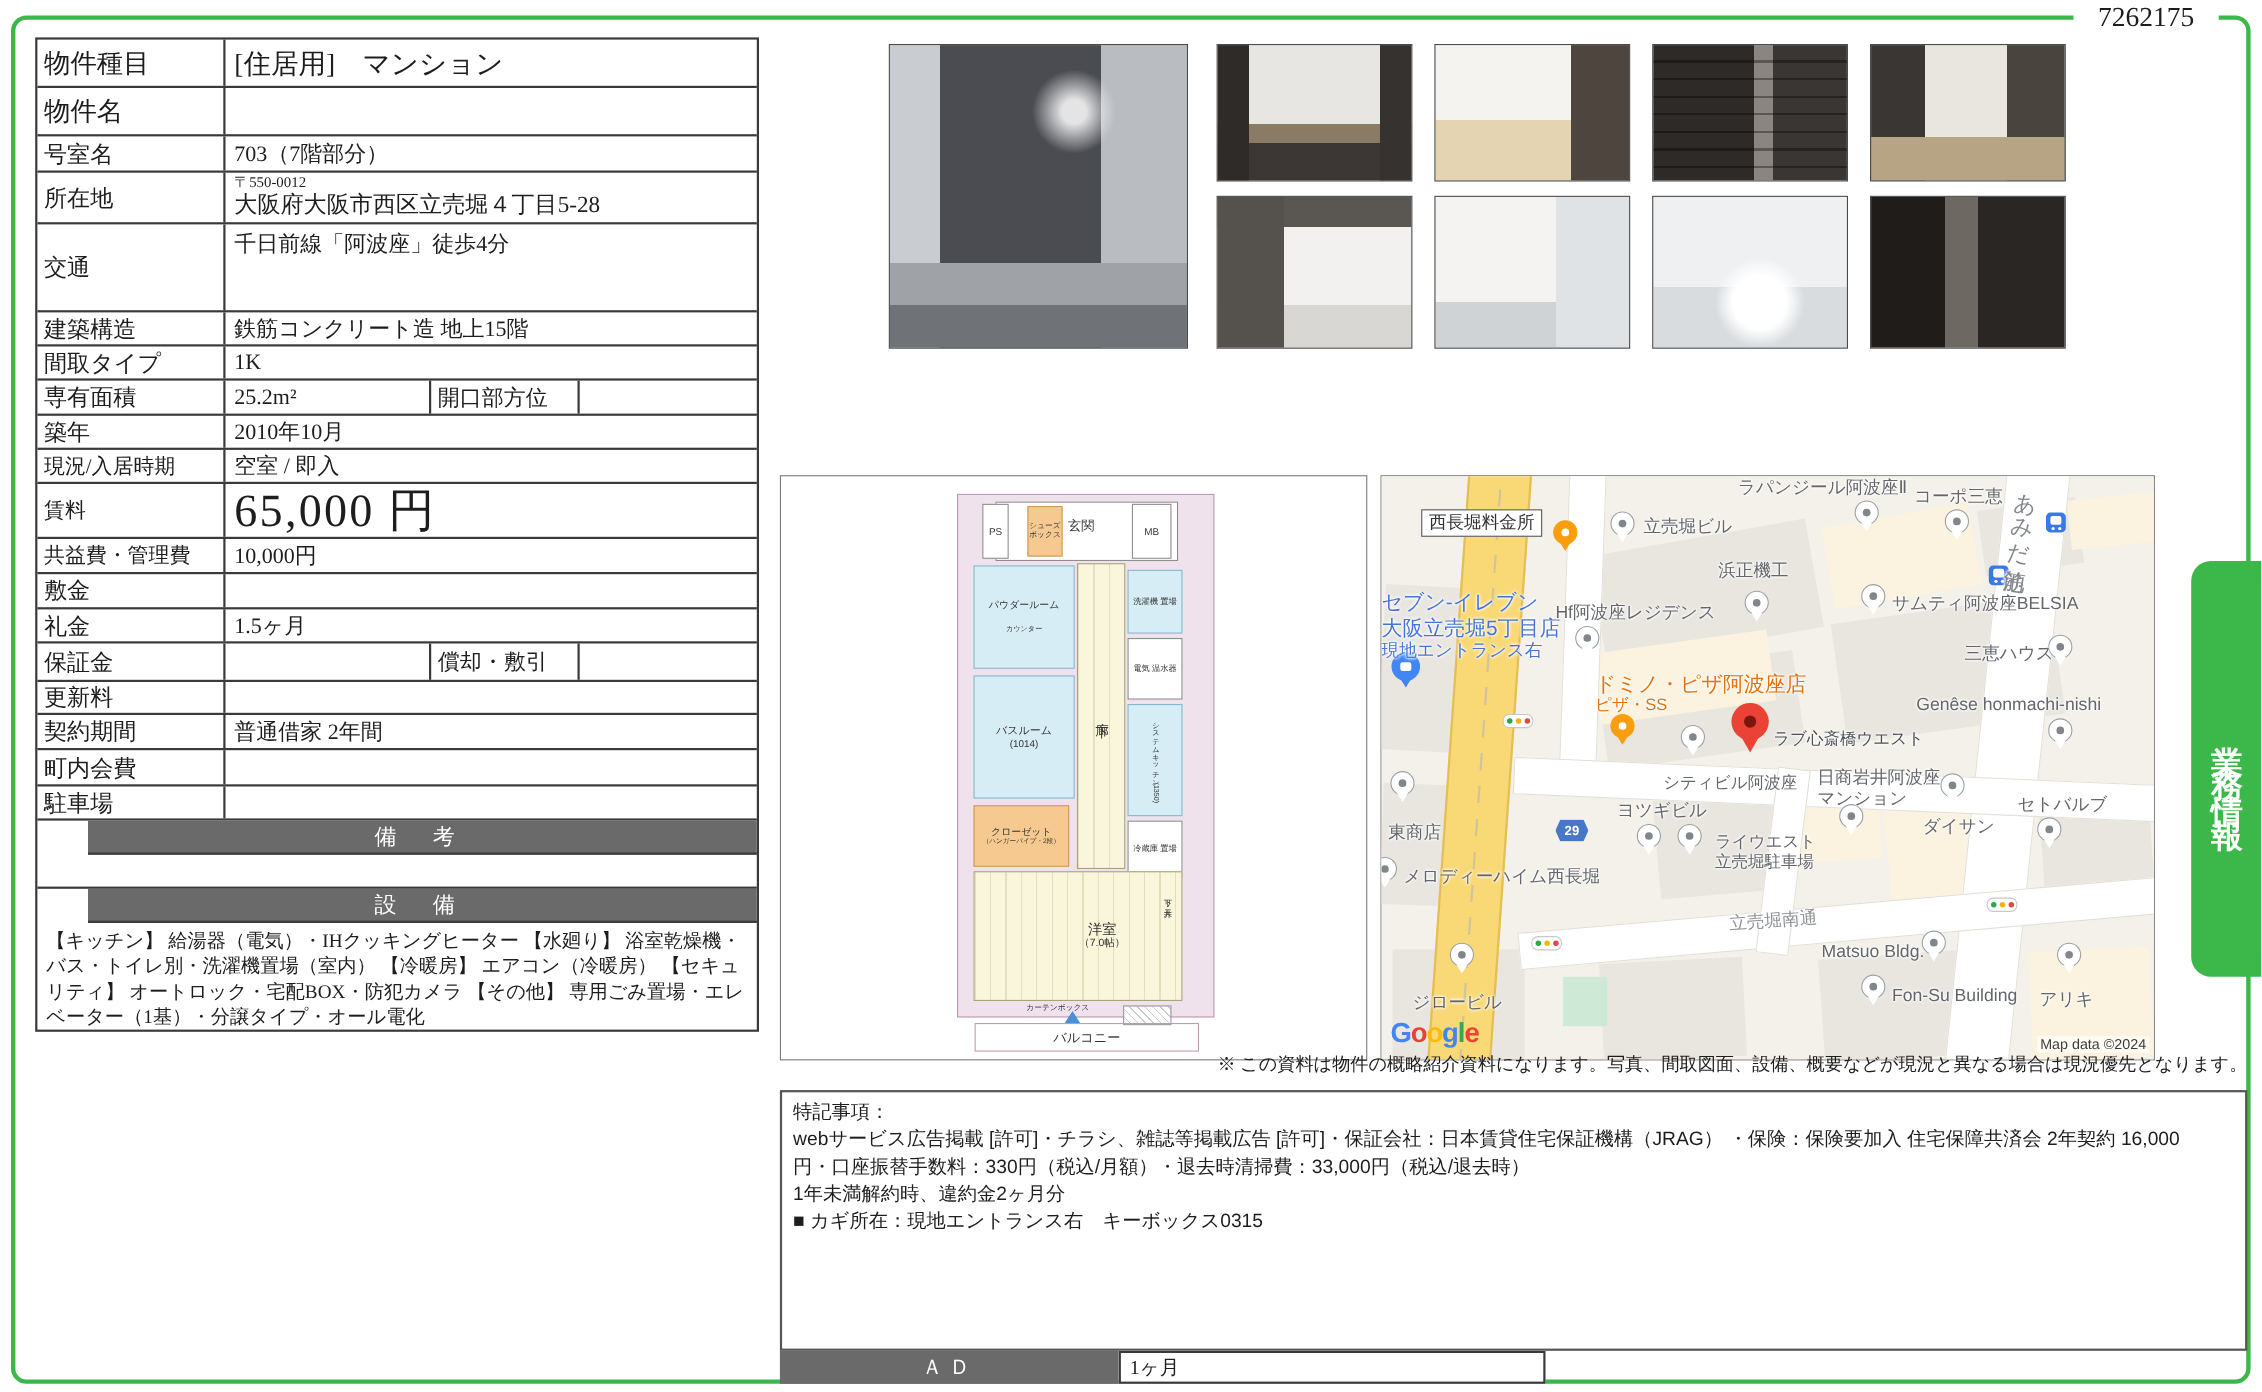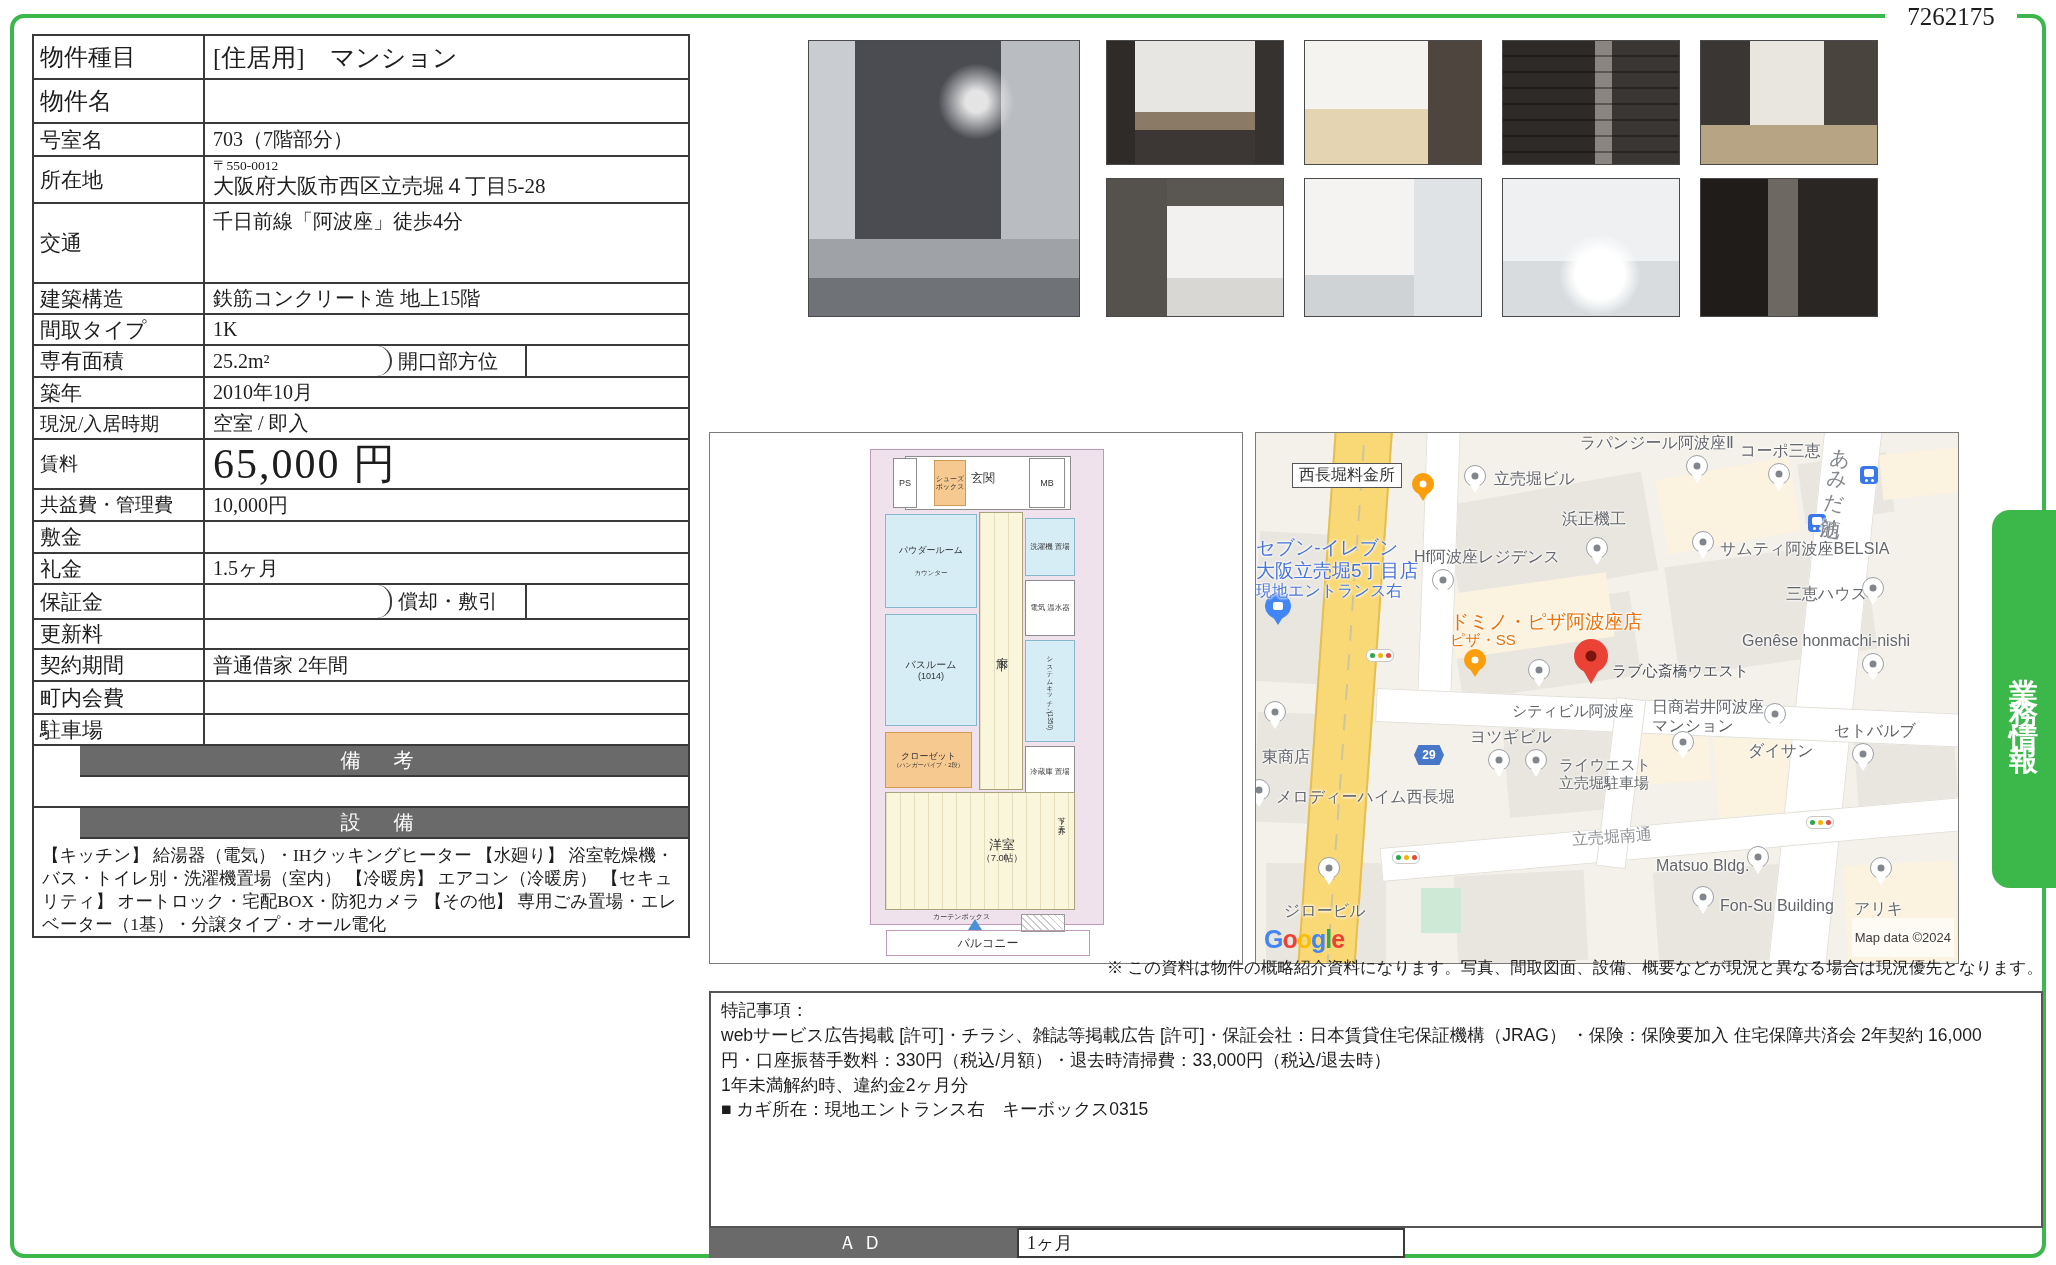--- a/index.html
+++ b/index.html
@@ -10,21 +10,21 @@
          border:4px solid #3cb84a;border-radius:14px;z-index:1;}
   .docnum{position:absolute;left:1885px;top:0px;width:132px;height:36px;background:#fff;z-index:5;
           font-size:25px;text-align:center;line-height:34px;}
   
   .ptable{position:absolute;left:32px;top:34px;width:658px;box-sizing:border-box;
           border:2px solid #3a3a3a;background:#fff;z-index:2;}
   .tr{display:flex;border-bottom:2px solid #3a3a3a;box-sizing:border-box;align-items:stretch;}
   .tr:last-child{border-bottom:none;}
   .tl{width:171px;flex:none;border-right:2px solid #3a3a3a;box-sizing:border-box;
       padding:1px 6px;display:flex;align-items:center;font-size:21px;}
-  .tv{flex:1;padding:1px 8px;display:flex;align-items:center;font-size:20px;min-width:0;border-radius:15px;}
+  .tv{flex:1;padding:1px 8px;display:flex;align-items:center;font-size:20px;min-width:0;}
   .tvmid{flex:none;width:187px;border-right:2px solid #3a3a3a;box-sizing:border-box;}
   .tl2{flex:none;width:135px;border-right:2px solid #3a3a3a;box-sizing:border-box;
        padding:1px 6px;display:flex;align-items:center;font-size:20px;}
   .thead{height:29px;background:#6a6a6a;color:#fff;display:flex;align-items:center;justify-content:center;
          font-size:20px;letter-spacing:14px;border-bottom:2px solid #3a3a3a;margin-left:46px;}
   .rent{font-size:42px;letter-spacing:2px;}
   .equip{display:block;padding:5px 8px;font-size:17.5px;line-height:1.32;}
   
   .photo{position:absolute;box-sizing:border-box;border:1px solid #4a4a4a;z-index:2;}
   
@@ -72,21 +72,21 @@
   .transit::before{content:"";position:absolute;left:4px;top:3px;width:10px;height:8px;background:#fff;border-radius:2px;}
   .transit::after{content:"";position:absolute;left:5px;top:13px;width:3px;height:3px;border-radius:50%;background:#fff;box-shadow:6px 0 #fff;}
   .tlight{position:absolute;width:26px;height:11px;background:#fff;border:1px solid #c8c8c8;border-radius:6px;z-index:3;}
   .tlight::before{content:"";position:absolute;left:3px;top:2.5px;width:5px;height:5px;border-radius:50%;
        background:#2ba84a;box-shadow:8px 0 #f2b50d,16px 0 #e04a3f;}
   .shield{position:absolute;width:30px;height:20px;background:#4877c8;color:#fff;z-index:3;
        font:bold 12px/20px "Liberation Sans",sans-serif;text-align:center;
        clip-path:polygon(15% 0,85% 0,100% 50%,85% 100%,15% 100%,0 50%);}
   .glogo{position:absolute;z-index:4;font-family:"Liberation Sans","DejaVu Sans",sans-serif;
        font-size:25px;font-weight:bold;letter-spacing:-1px;}
-  .attrib{position:absolute;z-index:4;font-size:13px;color:#3c3c3c;background:rgba(255,255,255,.65);padding:12px 3px;}
+  .attrib{position:absolute;z-index:4;font-size:13px;color:#3c3c3c;background:rgba(255,255,255,.65);padding:0 3px;}
   
   .disclaimer{position:absolute;left:709px;top:957px;width:1334px;text-align:right;font-size:16.5px;z-index:2;}
   .notes{position:absolute;left:709px;top:991px;width:1334px;height:237px;box-sizing:border-box;
          border:2px solid #555;padding:5px 10px;z-index:2;
          font-family:"Liberation Sans","DejaVu Sans",sans-serif;font-size:17.5px;line-height:1.42;}
   .adlabel{position:absolute;left:709px;top:1228px;width:308px;height:30px;background:#6a6a6a;color:#fff;
          display:flex;align-items:center;justify-content:center;font-size:19px;letter-spacing:6px;z-index:2;}
   .advalue{position:absolute;left:1017px;top:1228px;width:388px;height:30px;box-sizing:border-box;
          border:2px solid #3a3a3a;background:#fff;display:flex;align-items:center;padding:0 8px;font-size:18px;z-index:2;}
   .sidetab{position:absolute;left:1992px;top:510px;width:64px;height:378px;background:#3cb84a;

